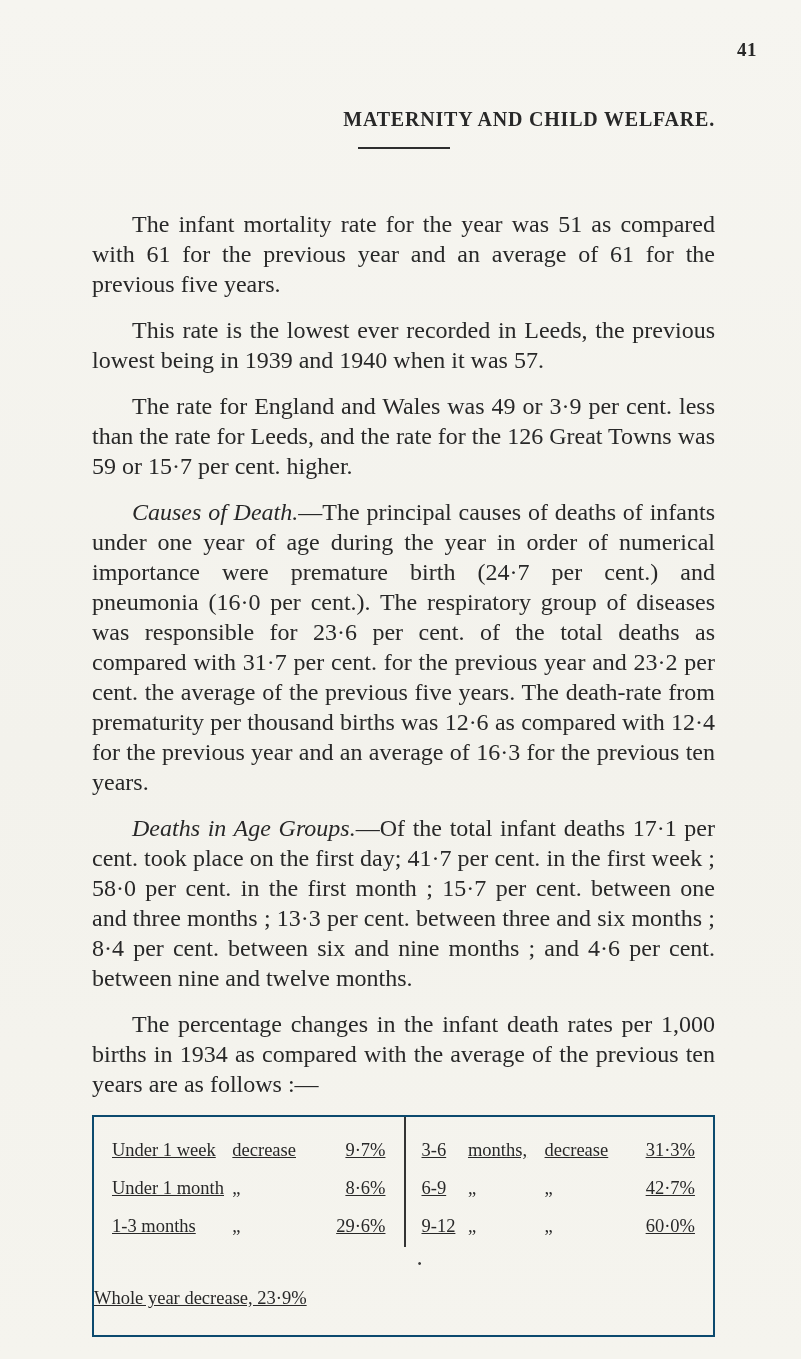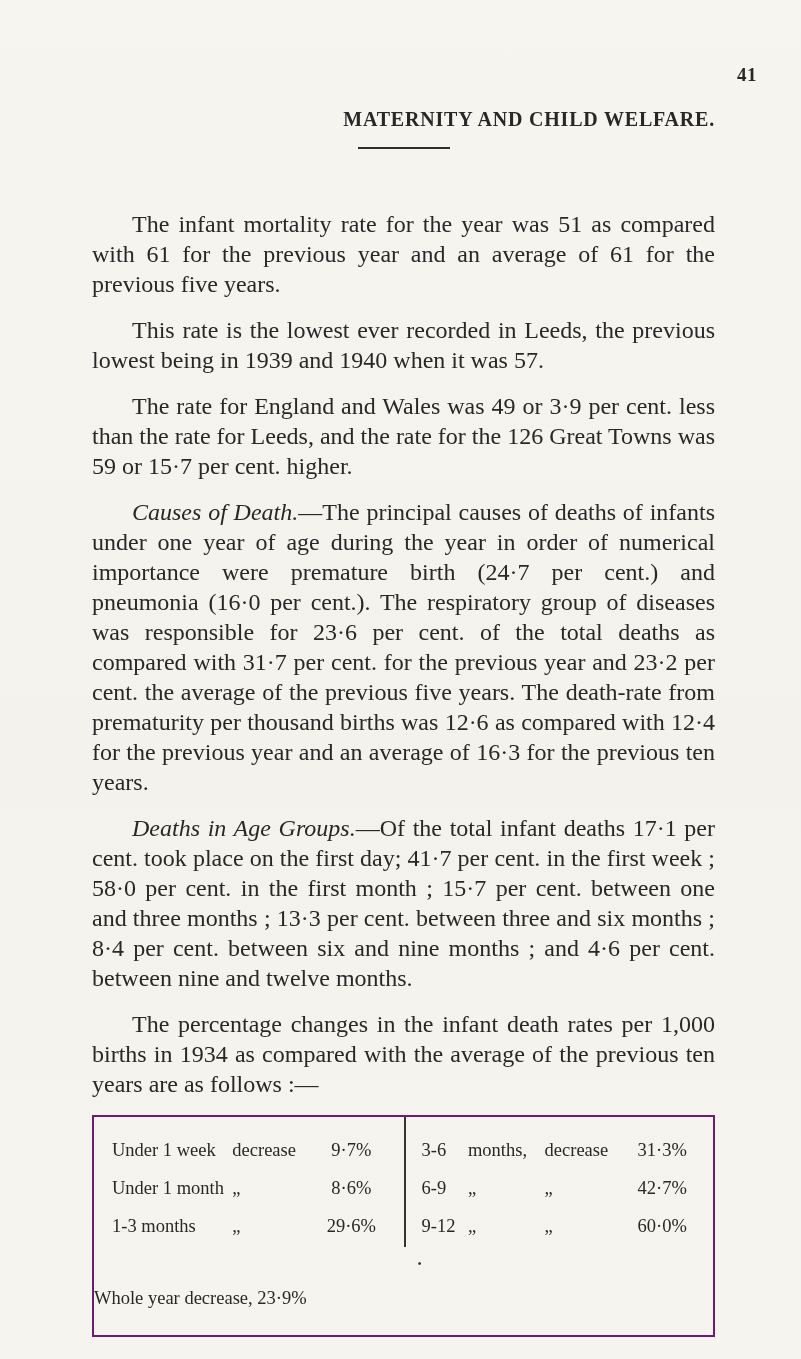--- a/index.html
+++ b/index.html
@@ -6,44 +6,44 @@
   html, body { width: 801px; height: 1359px; }
   body {
     background: linear-gradient(180deg, #f6f5f0 0%, #f3f2ec 55%, #f5f4ee 100%);
     font-family: "Liberation Serif", "DejaVu Serif", serif;
     color: #282828;
     position: relative;
     overflow: hidden;
   }
   .page { padding: 46px 86px 0 92px; position: relative; width: 100%; height: 100%; }
   .page-number {
-    position: absolute; top: 64px; right: 44px;
+    position: absolute; top: 39px; right: 44px;
     font-size: 19px; font-weight: bold; letter-spacing: 0.5px;
   }
   .title {
     text-align: right; font-size: 20px; font-weight: bold;
     letter-spacing: 0.8px; margin-top: 62px;
   }
   .title-rule { width: 92px; height: 2px; background: #2e2e2e; margin: 16px auto 0; }
   .body-text { margin-top: 60px; }
   .para {
     font-size: 24px; line-height: 30px; text-align: justify;
     text-indent: 40px; margin-bottom: 16px;
   }
   .lead { font-style: italic; }
   .stat-table {
-    border: 2px solid #701a75;
-    padding: 14px 0 24px; position: relative; background: transparent;
+    border: 2px solid #0c4a6e;
+    padding: 14px 0 24px; position: relative; background: transparent; text-decoration: underline;
   }
   .cols { display: flex; }
   .col { width: 50%; padding: 0 18px; }
   .trow { display: grid; line-height: 38px; font-size: 18.5px; }
   .col-left .trow { grid-template-columns: 44% 31% 25%; }
   .col-right .trow { grid-template-columns: 17% 28% 31% 24%; }
-  .tc-val { text-align: center; }
+  .tc-val { text-align: right; }
   .tc-mid, .tc-mid2 { text-align: left; }
   .col-divider {
     position: absolute; left: 50%; top: 0; width: 2px; height: 130px;
     background: #343434;
   }
   .artifact-dot {
     position: absolute; left: calc(50% + 14px); top: 140px;
     font-size: 12px; color: #3a3a3a;
   }
   .tfooter {

